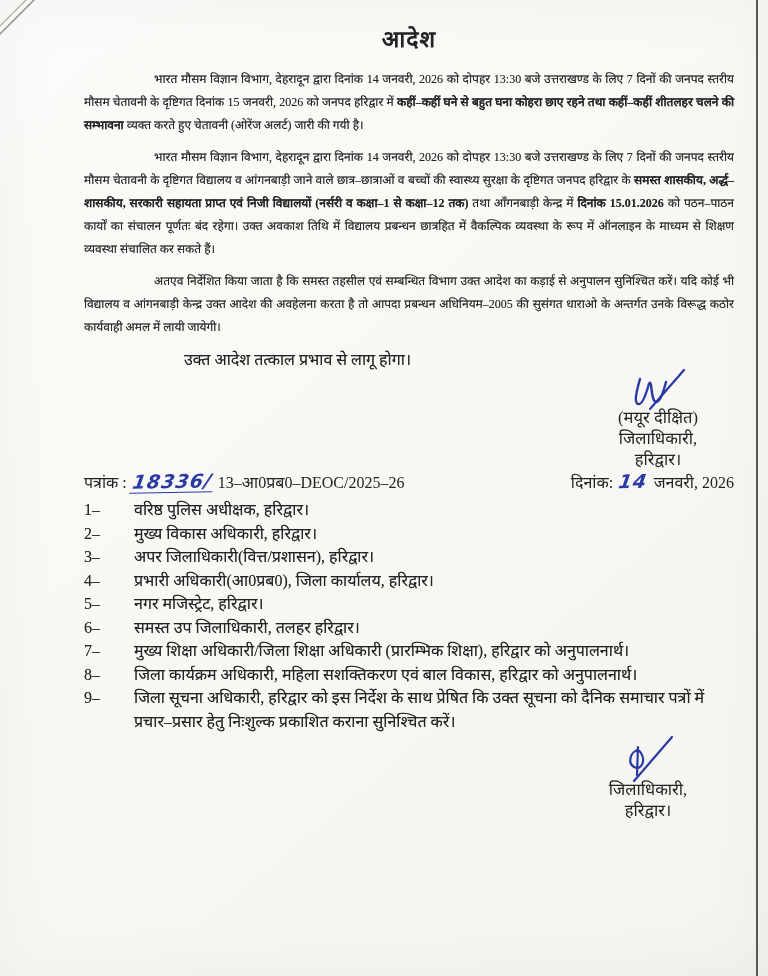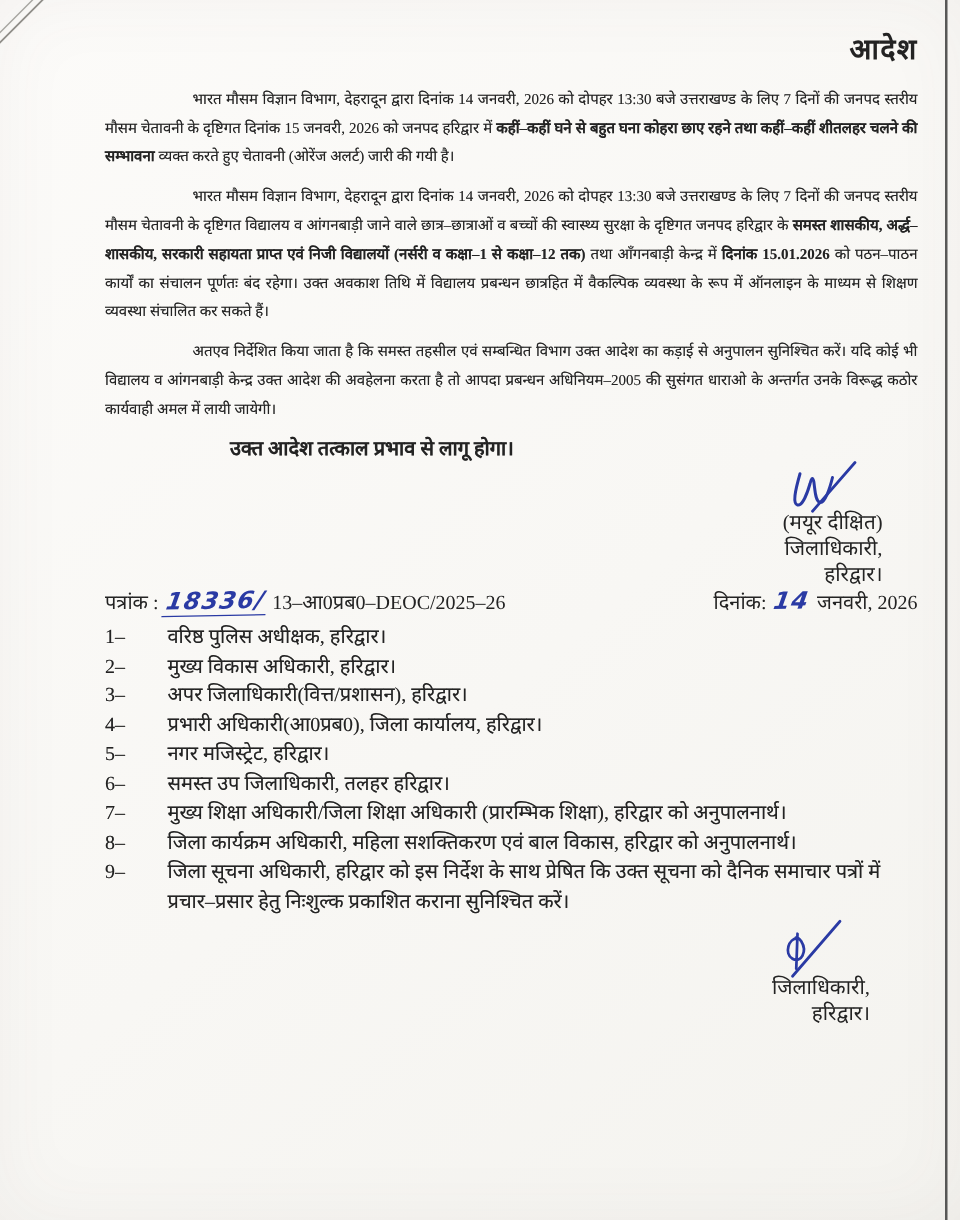--- a/index.html
+++ b/index.html
@@ -19,44 +19,43 @@
     font-family:"Liberation Serif","DejaVu Sans",serif;
     color:var(--text);
     padding:16px 34px 0 84px;
   }
   .scan-edge{
     position:absolute;top:0;right:10px;width:2px;height:976px;
     background:var(--edge);opacity:.85;
   }
   .corner-artifact{position:absolute;top:0;left:0;}
   .doc-title{
-    text-align:right;
+    text-align:center;
     font-size:23px;font-weight:bold;
     letter-spacing:1px;
     margin-top:6px;margin-bottom:14px;
   }
   .body-para{
     font-size:12px;line-height:23px;
     text-align:justify;
     text-indent:70px;
     margin-bottom:9px;
     text-shadow:0 0 .4px rgba(0,0,0,.35);
   }
   .body-para .bold{font-weight:bold;}
   .closing{
     font-size:16px;line-height:23px;
     text-indent:100px;
     margin-bottom:2px;
     text-shadow:0 0 .4px rgba(0,0,0,.35);
-    font-weight:bold;
   }
   .sig-block{
     width:max-content;
     margin-left:auto;
-    text-align:right;
+    text-align:center;
     font-size:16.5px;line-height:21px;
   }
   .sig-top{margin-right:28px;margin-top:-6px;}
   .sig-bottom{margin-right:38px;margin-top:2px;}
   .sig-ink{display:block;margin:0 auto -6px auto;}
   .office-heading{
     text-align:center;
     font-size:18.5px;
     margin-top:10px;margin-bottom:6px;
     text-shadow:0 0 .4px rgba(0,0,0,.35);

